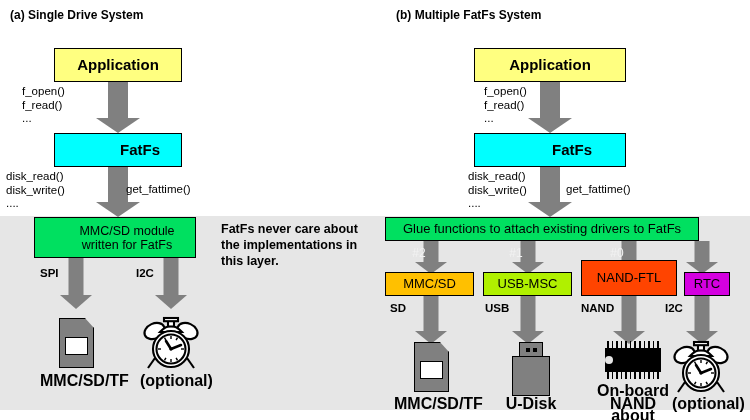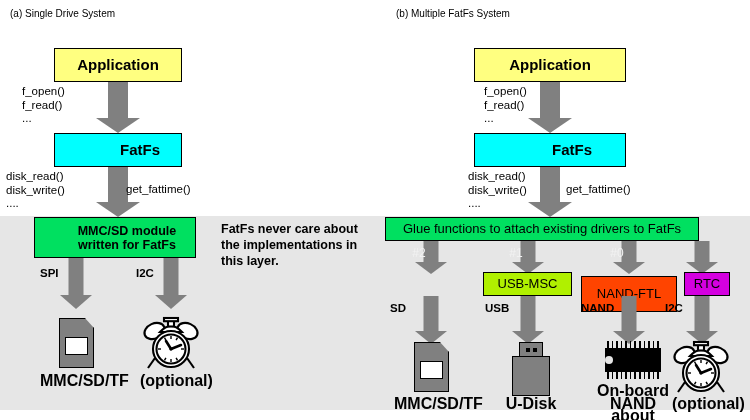--- a/index.html
+++ b/index.html
@@ -16,36 +16,36 @@
   .abs{position:absolute;}
 
   
   .layer-band{
     left:0;top:216px;width:750px;height:194px;
     background:#e6e6e6;
   }
 
   
   .panel-title{
-    font-size:10px;font-weight:normal;letter-spacing:0px;
+    font-size:12px;font-weight:bold;letter-spacing:0px;
     white-space:nowrap;
   }
 
   
   .box{
     border:1.5px solid #000;
     box-sizing:border-box;
     display:flex;align-items:center;justify-content:center;
     text-align:center;
     line-height:1.12;
     white-space:pre-line;
   }
   .box-app{background:#ffff80;font-size:15px;font-weight:bold;}
   .box-fatfs{background:#00ffff;font-size:15px;font-weight:bold;padding-left:44px;}
-  .box-green{background:#00e060;font-size:12.5px;font-weight:bold;padding-left:24px;}
+  .box-green{background:#00e060;font-size:12.5px;font-weight:normal;padding-left:24px;}
   .box-glue{background:#00e060;font-size:13px;font-weight:normal;}
   .box-drv{font-size:13px;font-weight:normal;}
   .c-mmc{background:#ffc000;}
   .c-usb{background:#b0f000;}
   .c-nand{background:#ff4400;}
   .c-rtc{background:#d400e0;}
 
   
   .calllbl{
     font-size:11.5px;line-height:13.5px;white-space:pre-line;
@@ -239,22 +239,23 @@
     <div class="shaft" style="width:15px;height:21px;"></div>
     <div class="head" style="top:21px;border-left-width:16px;border-right-width:16px;border-top-width:12px;"></div>
   </div>
   <div class="abs numlbl" style="left:602px;top:246px;width:30px;">#0</div>
 
   <div class="arrow" style="left:686px;top:241px;width:32px;height:33px;">
     <div class="shaft" style="width:15px;height:21px;"></div>
     <div class="head" style="top:21px;border-left-width:16px;border-right-width:16px;border-top-width:12px;"></div>
   </div>
 
+  <div class="abs box box-drv c-mmc" style="left:385px;top:272px;width:89px;height:24px;">MMC/SD</div>
   <div class="abs box box-drv c-usb" style="left:483px;top:272px;width:89px;height:24px;">USB-MSC</div>
-  <div class="abs box box-drv c-nand" style="left:581px;top:276px;width:96px;height:36px;">NAND-FTL</div>
+  <div class="abs box box-drv c-nand" style="left:581px;top:260px;width:96px;height:36px;">NAND-FTL</div>
   <div class="abs box box-drv c-rtc" style="left:684px;top:272px;width:46px;height:24px;">RTC</div>
 
   <div class="arrow" style="left:415px;top:296px;width:32px;height:50px;">
     <div class="shaft" style="width:15px;height:35px;"></div>
     <div class="head" style="top:35px;border-left-width:16px;border-right-width:16px;border-top-width:13px;"></div>
   </div>
   <div class="abs iflbl" style="left:390px;top:302px;">SD</div>
 
   <div class="arrow" style="left:512px;top:296px;width:32px;height:50px;">
     <div class="shaft" style="width:15px;height:35px;"></div>

